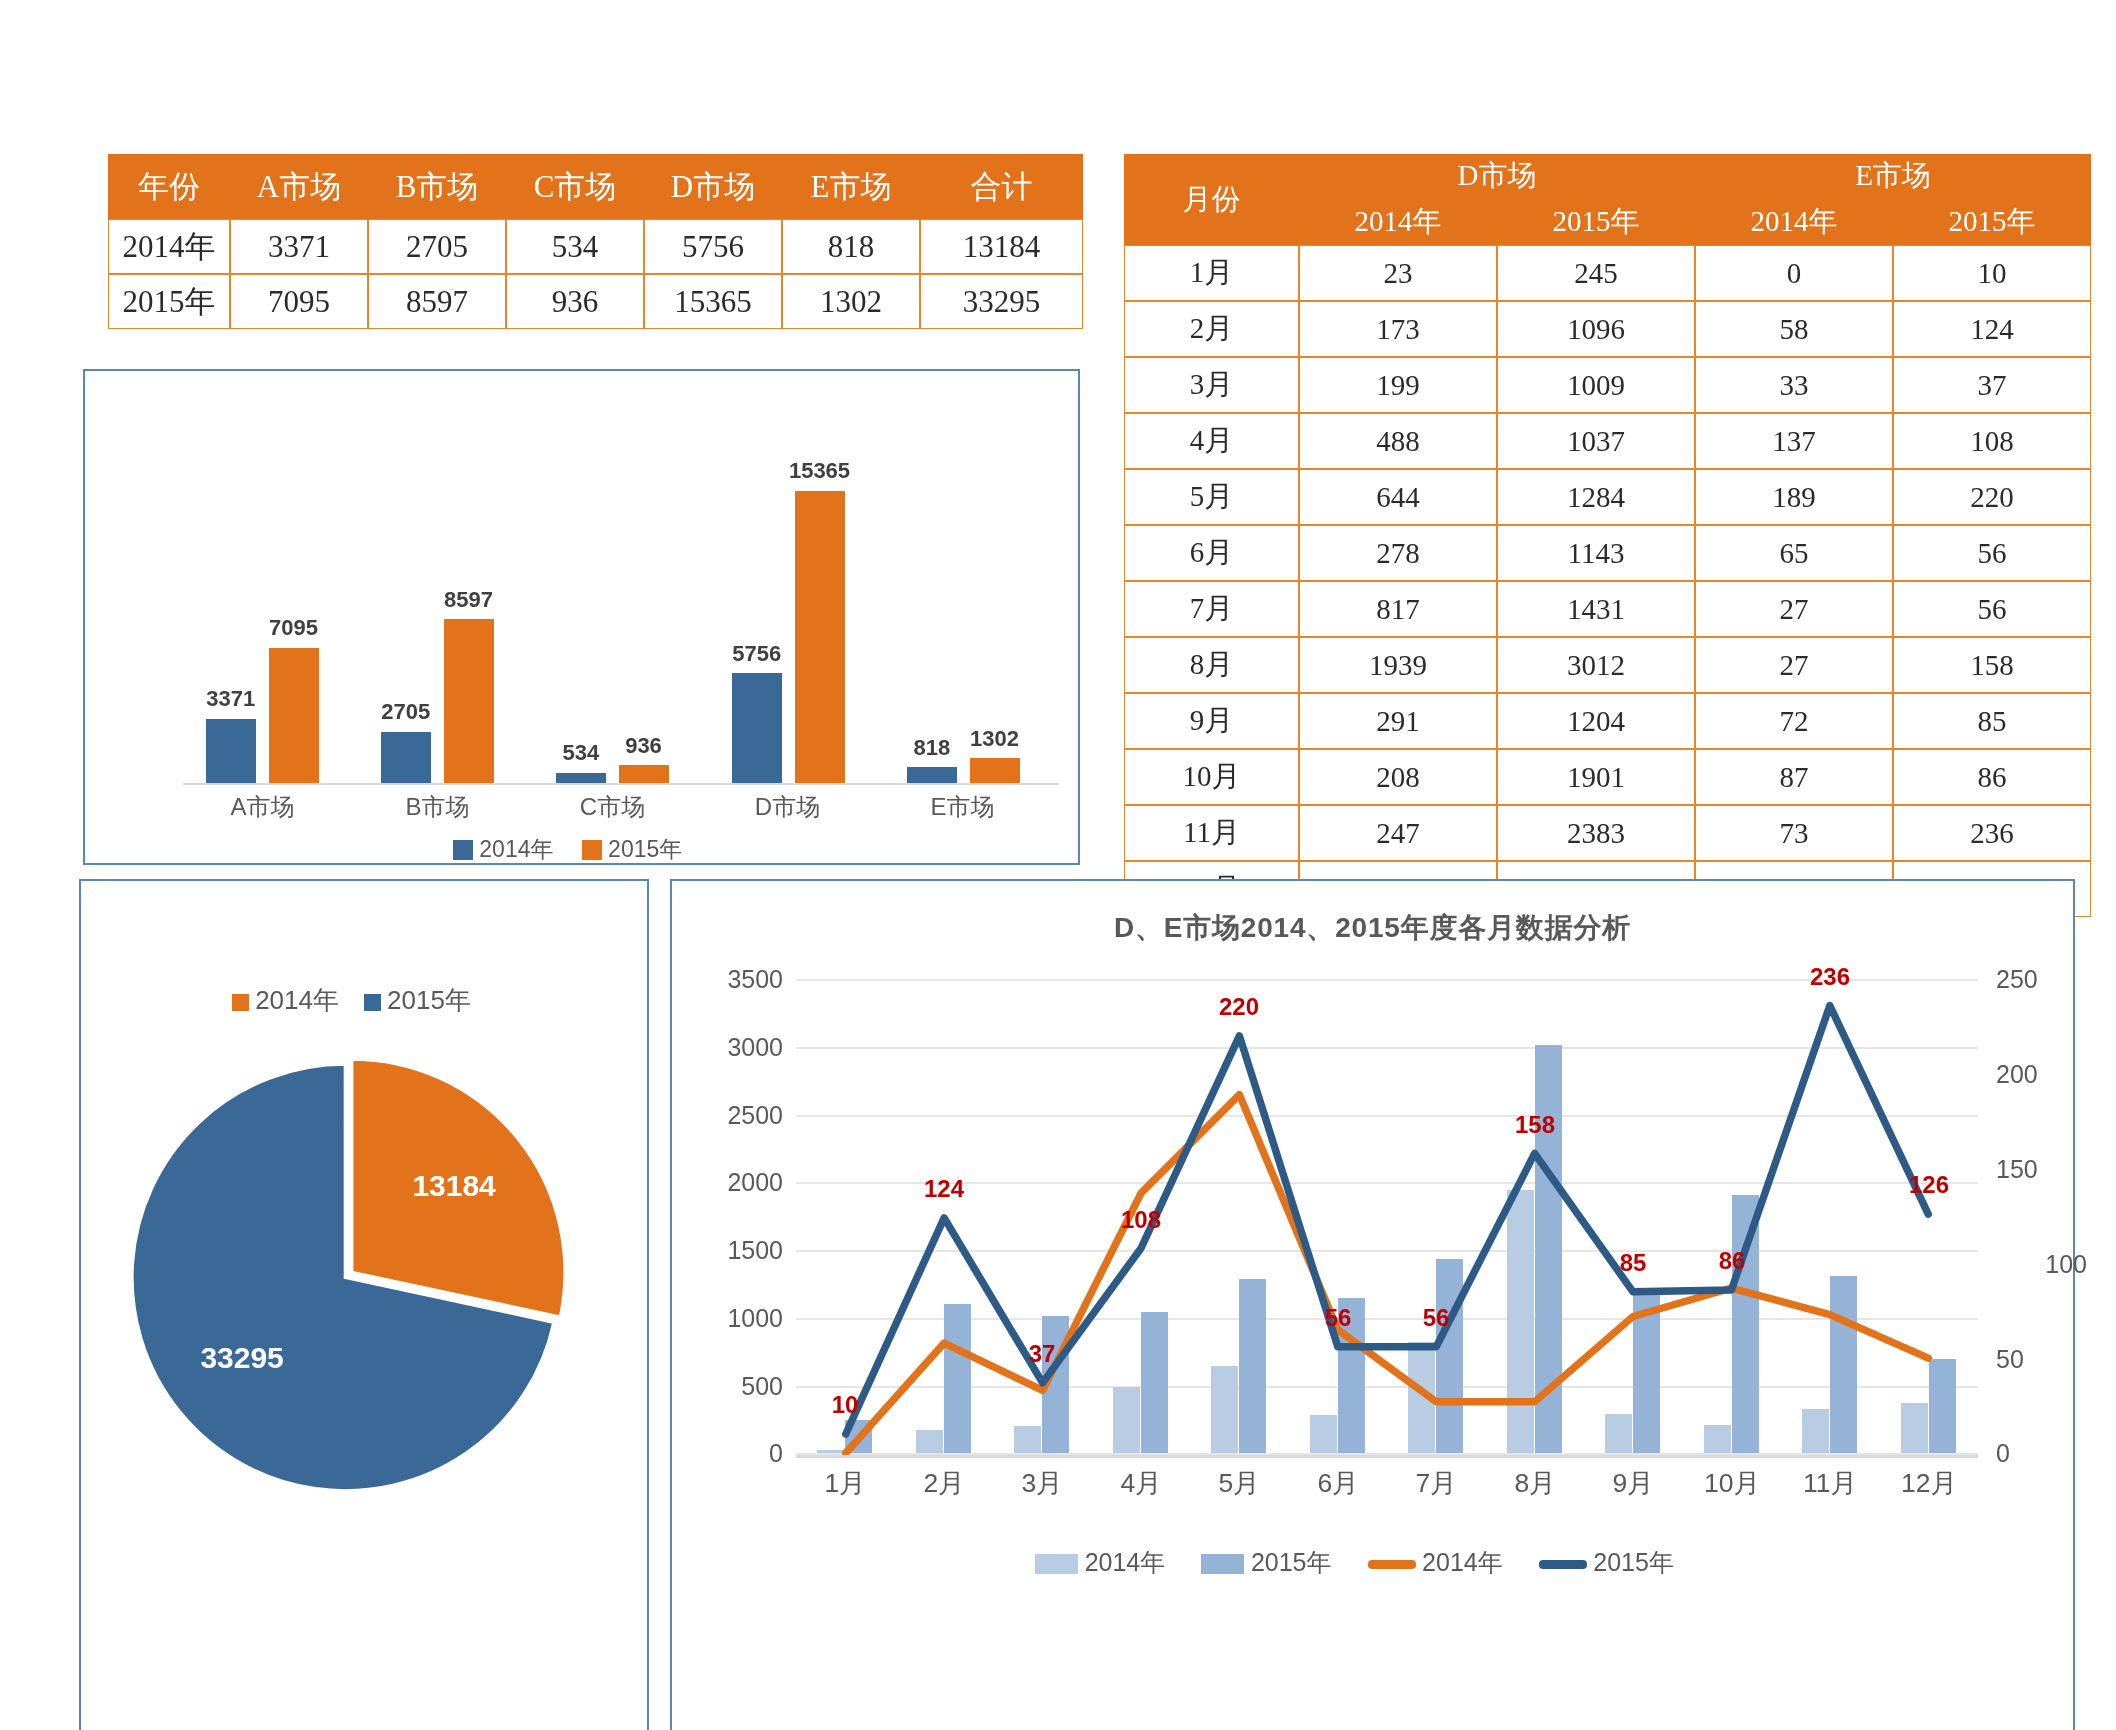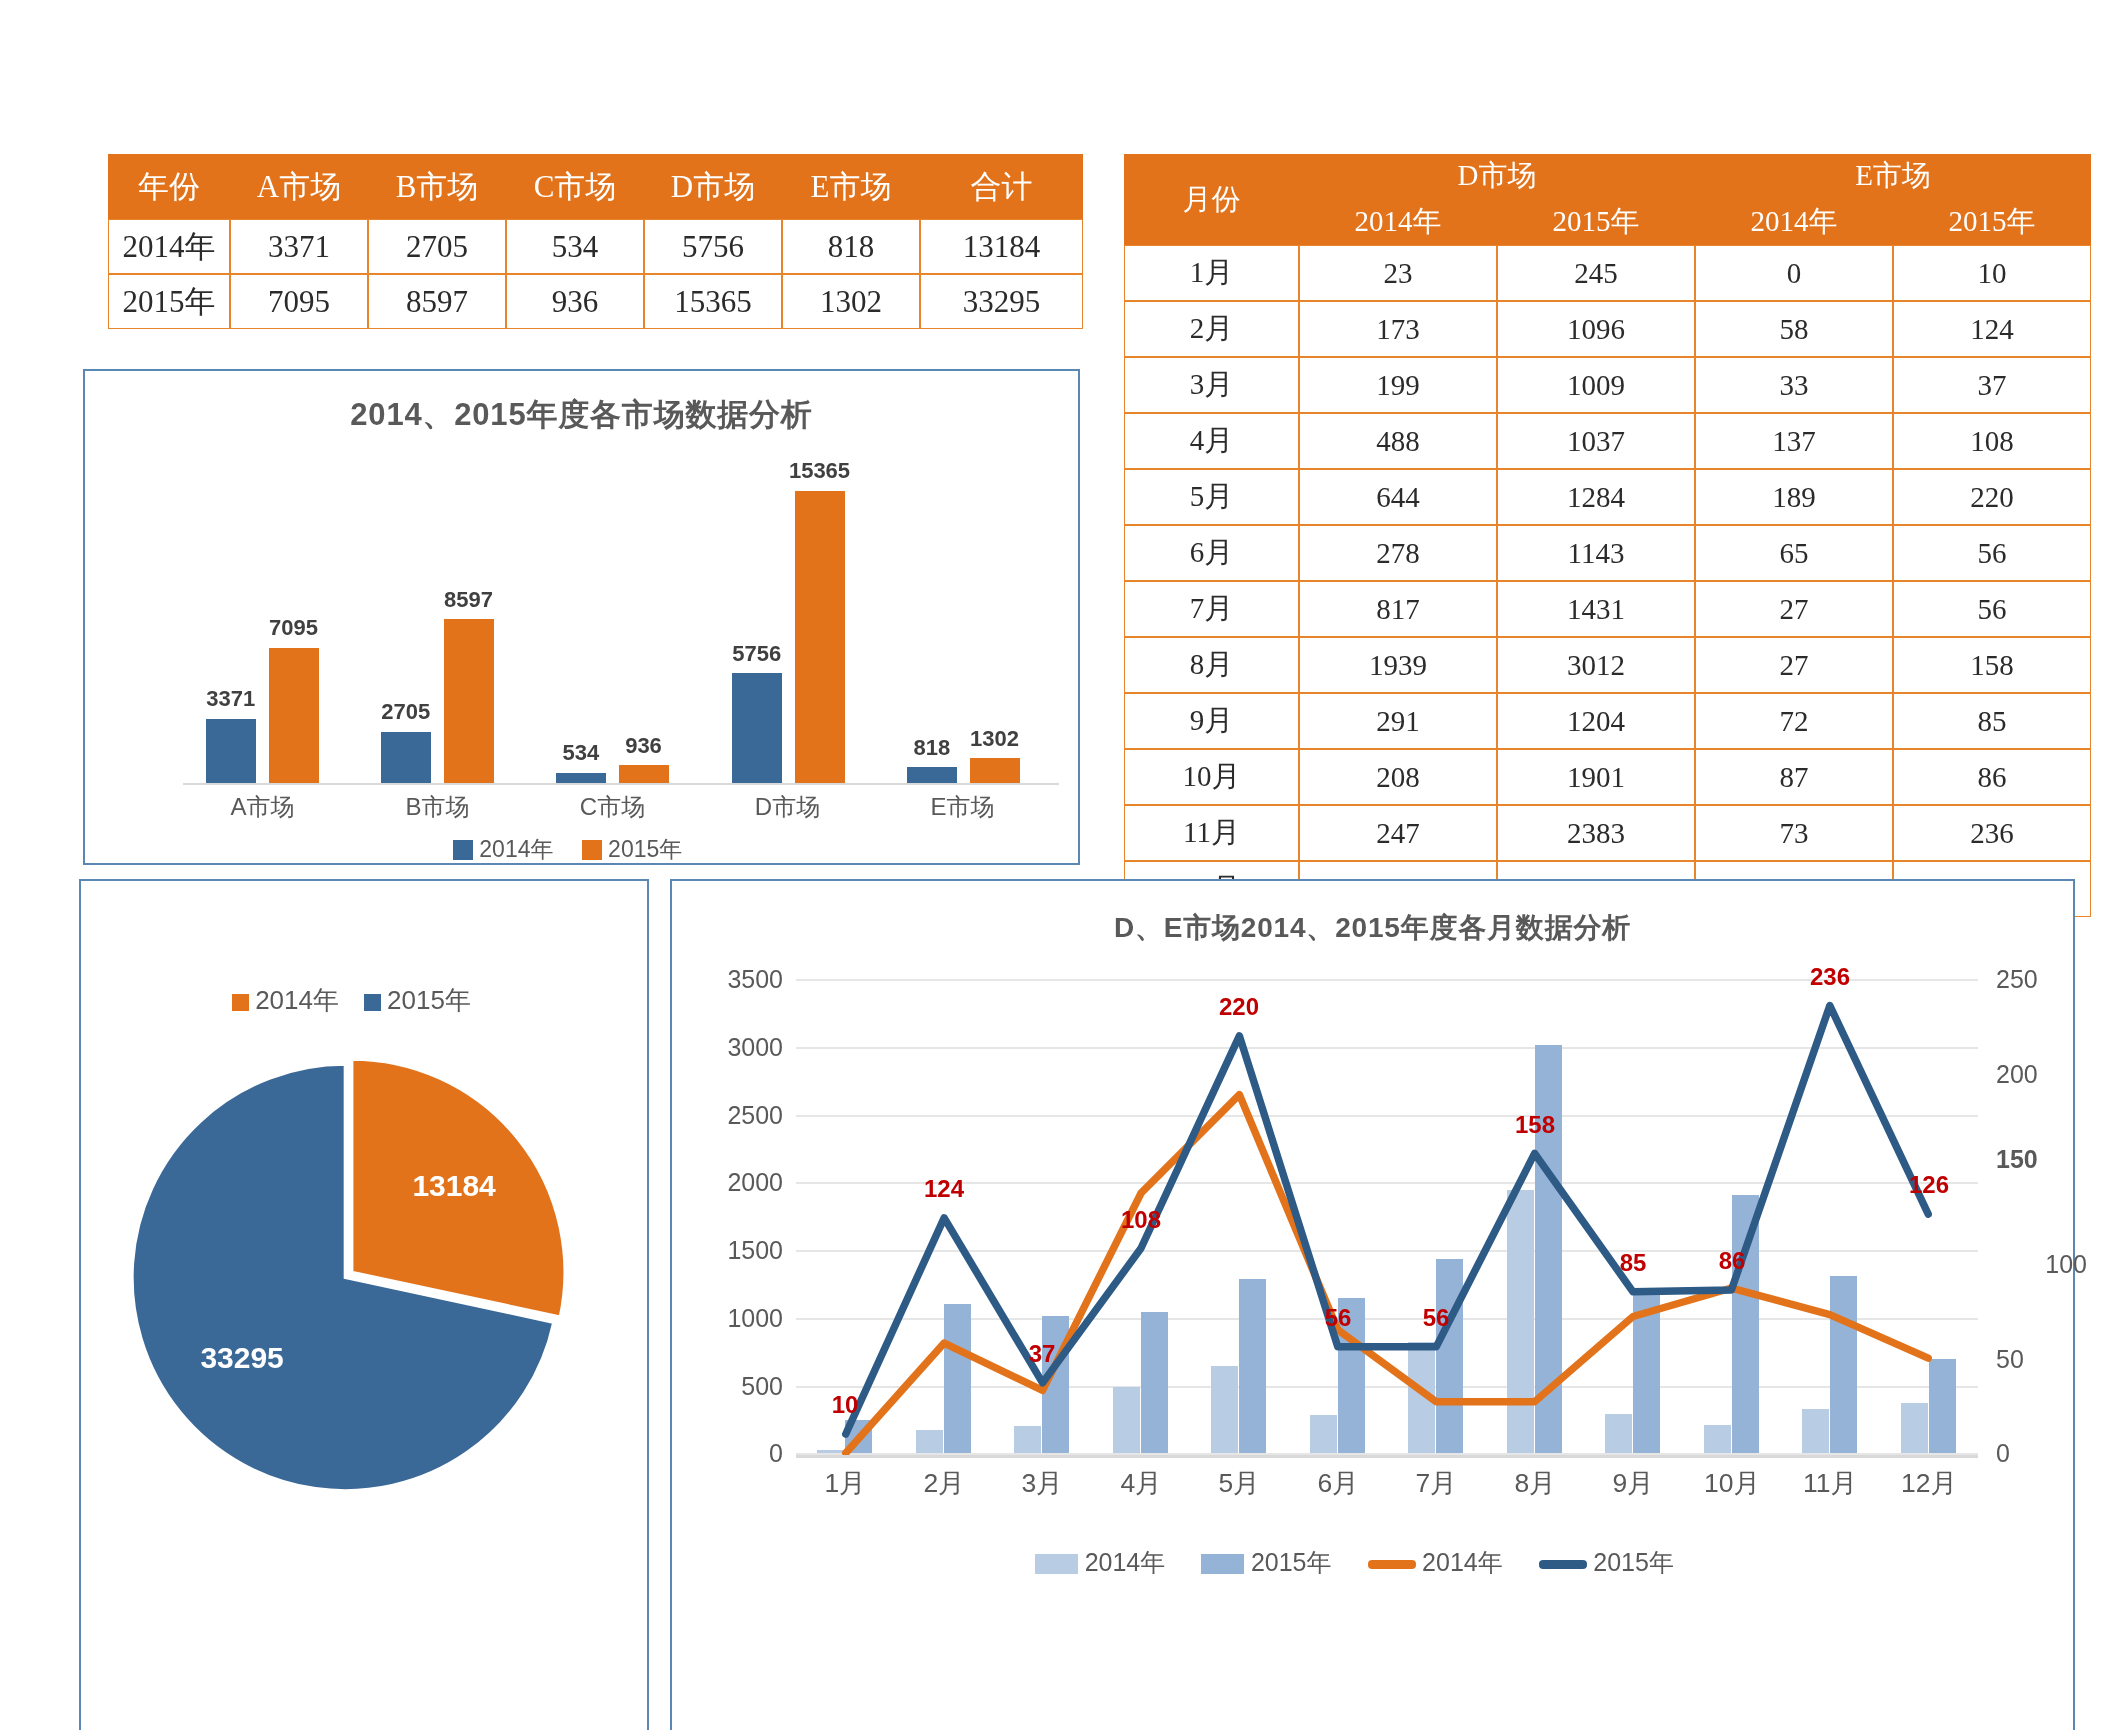--- a/index.html
+++ b/index.html
@@ -275,21 +275,20 @@
           <td>12月</td>
           <td>368</td>
           <td>694</td>
           <td>50</td>
           <td>126</td>
         </tr>
       </tbody>
   </table>
 
   <div class="panel" id="panel-bar">
-    <div class="chart-title">2014、2015年度各市场数据分析</div>
     <div id="barplot">
         <div class="bgroup" style="left: 0px;">
           <div class="bar y14" style="height: 64px; background: rgb(58, 105, 152);"></div>
           <div class="blabel y14" style="bottom: 71px;">3371</div>
           <div class="bar y15" style="height: 135px; background: rgb(226, 115, 27);"></div>
           <div class="blabel y15" style="bottom: 142px;">7095</div>
         </div>
         <div class="bgroup" style="left: 175px;">
           <div class="bar y14" style="height: 51px; background: rgb(58, 105, 152);"></div>
           <div class="blabel y14" style="bottom: 58px;">2705</div>
@@ -403,21 +402,21 @@
           <div class="ytickL" style="top: 271px;">1500</div>
           <div class="ytickL" style="top: 203px;">2000</div>
           <div class="ytickL" style="top: 136px;">2500</div>
           <div class="ytickL" style="top: 68px;">3000</div>
           <div class="ytickL" style="top: 0px;">3500</div>
         </div>
       <div id="combo-yr">
           <div class="ytickR" style="top: 474px;">0</div>
           <div class="ytickR" style="top: 380px;">50</div>
           <div class="ytickR" style="top: 285px; text-align: right;">100</div>
-          <div class="ytickR" style="top: 180px; font-weight: bold;">150</div>
+          <div class="ytickR" style="top: 190px;">150</div>
           <div class="ytickR" style="top: 95px;">200</div>
           <div class="ytickR" style="top: 0px;">250</div>
         </div>
     </div>
     <div id="comboxaxis"></div>
     <div id="combocats"></div>
     <div id="combolegend"><span class="swb" style="background: rgb(184, 204, 228);"></span><span class="txt">2014年</span><span class="swb" style="background: rgb(149, 179, 215);"></span><span class="txt">2015年</span><span class="swl" style="background: rgb(226, 115, 27);"></span><span class="txt">2014年</span><span class="swl" style="background: rgb(46, 90, 134);"></span><span class="txt">2015年</span></div>
   <div class="cmcat" style="left: 173px;">1月</div>
       <div class="cmcat" style="left: 272px;">2月</div>
       <div class="cmcat" style="left: 370px;">3月</div>

